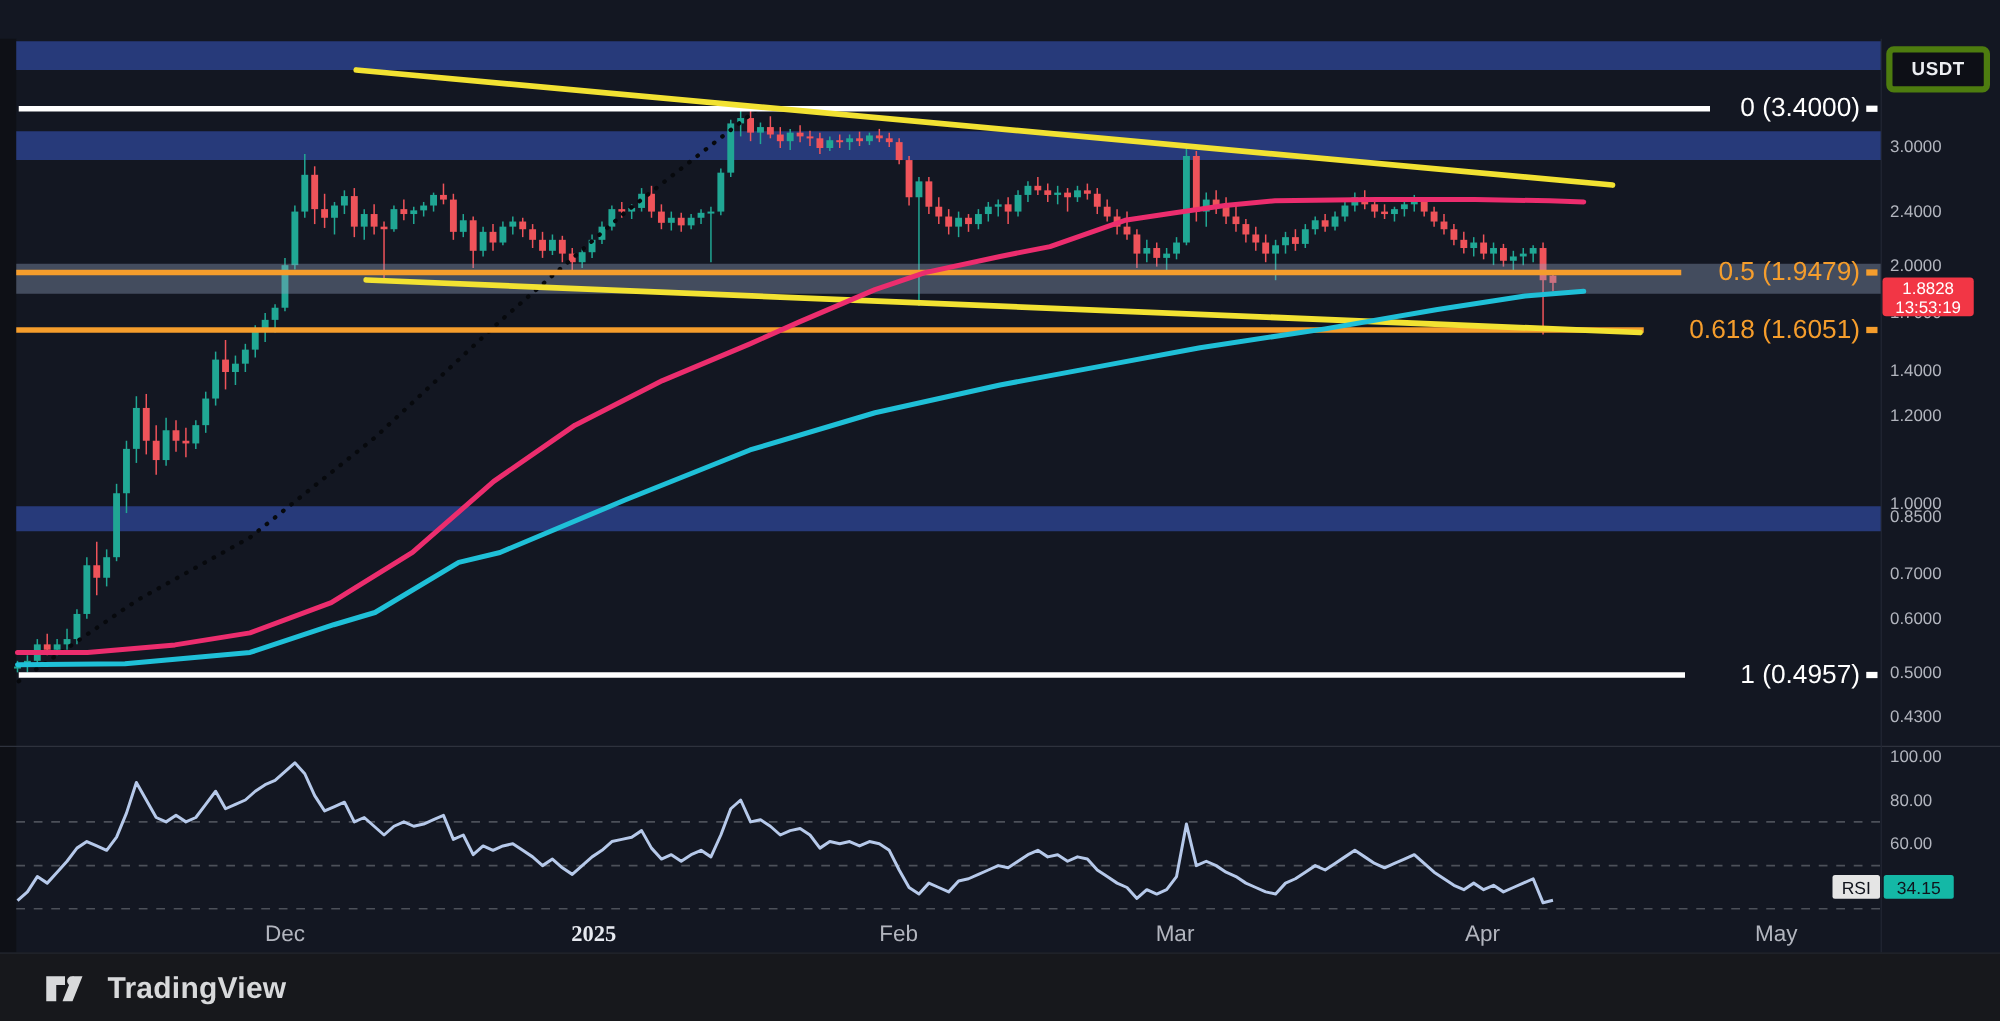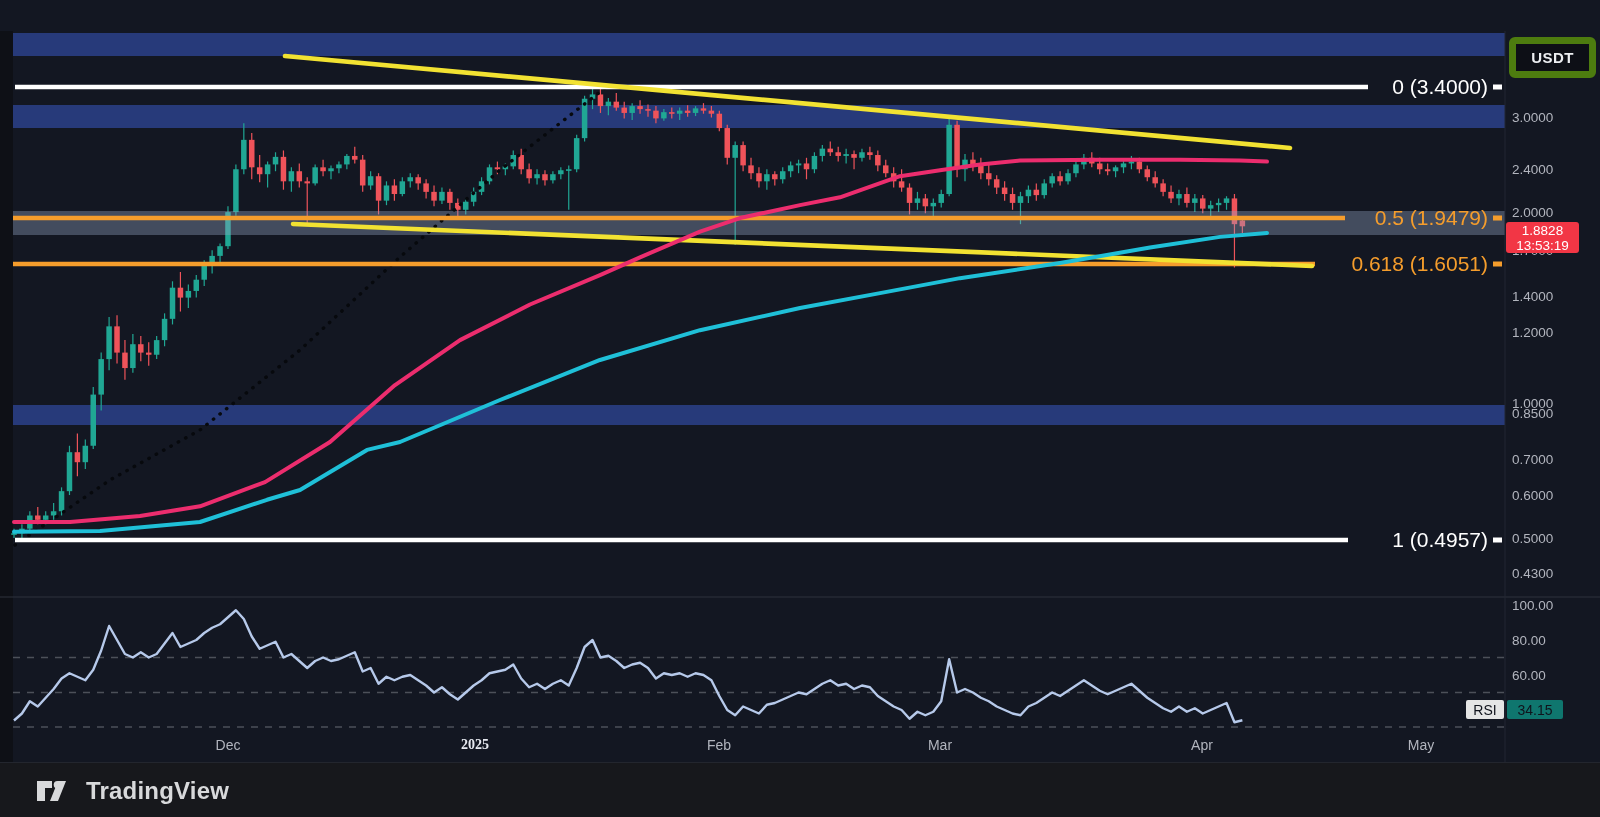--- a/index.html
+++ b/index.html
@@ -8,32 +8,32 @@
   #topbar{position:absolute;left:0;top:0;width:1600px;height:31px;background:#1e1f23;z-index:30;
           display:flex;align-items:center;}
   #topbar span{color:#d6d8dc;font-size:15px;margin-left:14px;letter-spacing:.2px;}
   #bottombar{position:absolute;left:0;top:762px;width:1600px;height:55px;background:#17181c;z-index:30;
              display:flex;align-items:center;border-top:1px solid #23262e;}
   #bottombar .brand{color:#d8d9db;font-size:24px;font-weight:600;margin-left:14px;letter-spacing:.2px;}
   #bottombar svg{margin-left:36px;}
   #chart-svg{position:absolute;left:0;top:0;z-index:1;}
   #labels{position:absolute;left:0;top:0;width:1600px;height:817px;z-index:5;pointer-events:none;}
   .pricelab{position:absolute;left:1512px;transform:translateY(-50%);font-size:13.5px;color:#b2b5be;white-space:nowrap;}
-  .monthlab{position:absolute;top:737px;transform:translateX(-50%);font-size:14px;color:#b2b5be;}
+  .monthlab{position:absolute;top:737px;transform:translateX(-50%);font-size:18px;color:#b2b5be;}
   .monthlab.bold{color:#e6e9f0;font-weight:bold;font-family:Liberation Serif, serif;}
   .fiblab{position:absolute;transform:translateY(-50%);font-size:21px;white-space:nowrap;text-align:right;}
   .fibtick{position:absolute;width:9px;height:5px;transform:translateY(-50%);}
   #usdt-badge{position:absolute;left:1509px;top:37px;width:73px;height:27px;z-index:12;
-      background:#0d0f16;border:7px solid #4d7c0f;border-radius:6px;display:flex;align-items:center;justify-content:center;
+      background:#0d0f16;border:5px solid #4d7c0f;border-radius:6px;display:flex;align-items:center;justify-content:center;
       color:#eceef1;font-size:15px;font-weight:600;letter-spacing:.4px;}
   #price-tag{position:absolute;left:1506px;top:222px;width:73px;height:31px;z-index:14;background:#f23645;border-radius:3px;
       color:#fff;font-size:13.5px;display:flex;flex-direction:column;align-items:center;justify-content:center;line-height:15px;}
   #rsi-chip-name{position:absolute;left:1466px;top:700px;width:38px;height:19px;z-index:14;background:#e5e5e5;color:#10131c;
       font-size:14px;display:flex;align-items:center;justify-content:center;border-radius:2px;}
-  #rsi-chip-value{position:absolute;left:1507px;top:700px;width:56px;height:19px;z-index:14;background:#0f766e;color:#10131c;
+  #rsi-chip-value{position:absolute;left:1507px;top:700px;width:56px;height:19px;z-index:14;background:#14b8a6;color:#10131c;
       font-size:14px;display:flex;align-items:center;justify-content:center;border-radius:2px;}
 </style>
 </head>
 <body>
 
 <div id="app">
 
   <svg id="chart-svg" width="1600" height="817" viewBox="0 0 1600 817">
       <rect x="0" y="31" width="13" height="731" fill="#0e1016"></rect>
       <g>
@@ -387,21 +387,21 @@
       <div class="pricelab" style="top: 538px;">0.5000</div>
       <div class="pricelab" style="top: 573px;">0.4300</div>
       <div class="pricelab" style="top: 605px;">100.00</div>
       <div class="pricelab" style="top: 640px;">80.00</div>
       <div class="pricelab" style="top: 675px;">60.00</div>
       <div class="pricelab" style="top: 710px;">40.00</div>
       <div class="monthlab" style="left: 228px;">Dec</div>
       <div class="monthlab bold" style="left: 475px;">2025</div>
       <div class="monthlab" style="left: 719px;">Feb</div>
       <div class="monthlab" style="left: 940px;">Mar</div>
-      <div class="monthlab" style="left: 1186px; margin-left: 16px;">Apr</div>
+      <div class="monthlab" style="left: 1186px;">Apr</div>
       <div class="monthlab" style="left: 1421px;">May</div>
       <div class="fiblab" style="top: 87px; left: 0px; width: 1488px; color: rgb(255, 255, 255);">0 (3.4000)</div>
       <div class="fibtick" style="top: 87px; left: 1493px; background: rgb(255, 255, 255);"></div>
       <div class="fiblab" style="top: 218px; left: 0px; width: 1488px; color: rgb(245, 157, 44);">0.5 (1.9479)</div>
       <div class="fibtick" style="top: 218px; left: 1493px; background: rgb(245, 157, 44);"></div>
       <div class="fiblab" style="top: 264px; left: 0px; width: 1488px; color: rgb(245, 157, 44);">0.618 (1.6051)</div>
       <div class="fibtick" style="top: 264px; left: 1493px; background: rgb(245, 157, 44);"></div>
       <div class="fiblab" style="top: 540px; left: 0px; width: 1488px; color: rgb(255, 255, 255);">1 (0.4957)</div>
       <div class="fibtick" style="top: 540px; left: 1493px; background: rgb(255, 255, 255);"></div>
     </div>

